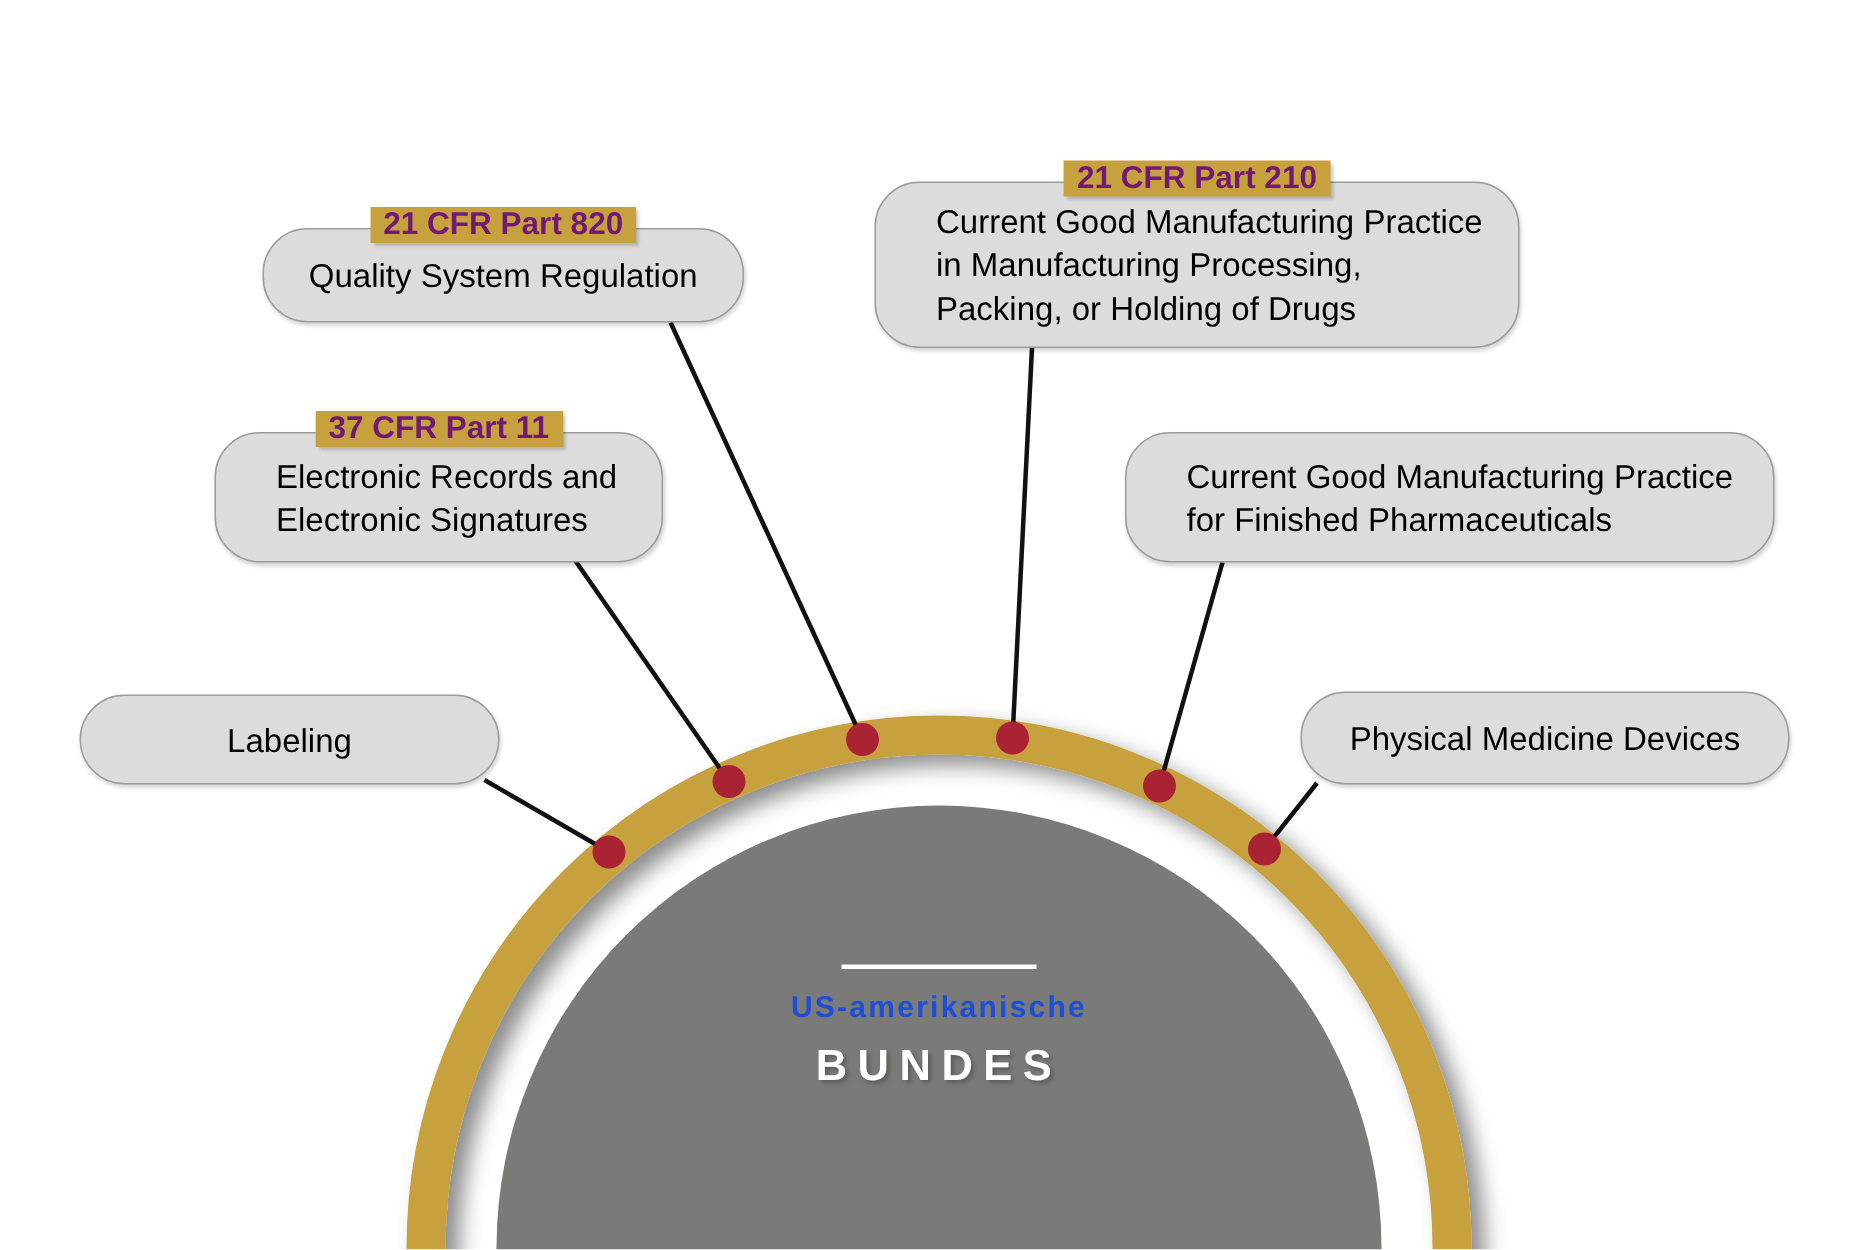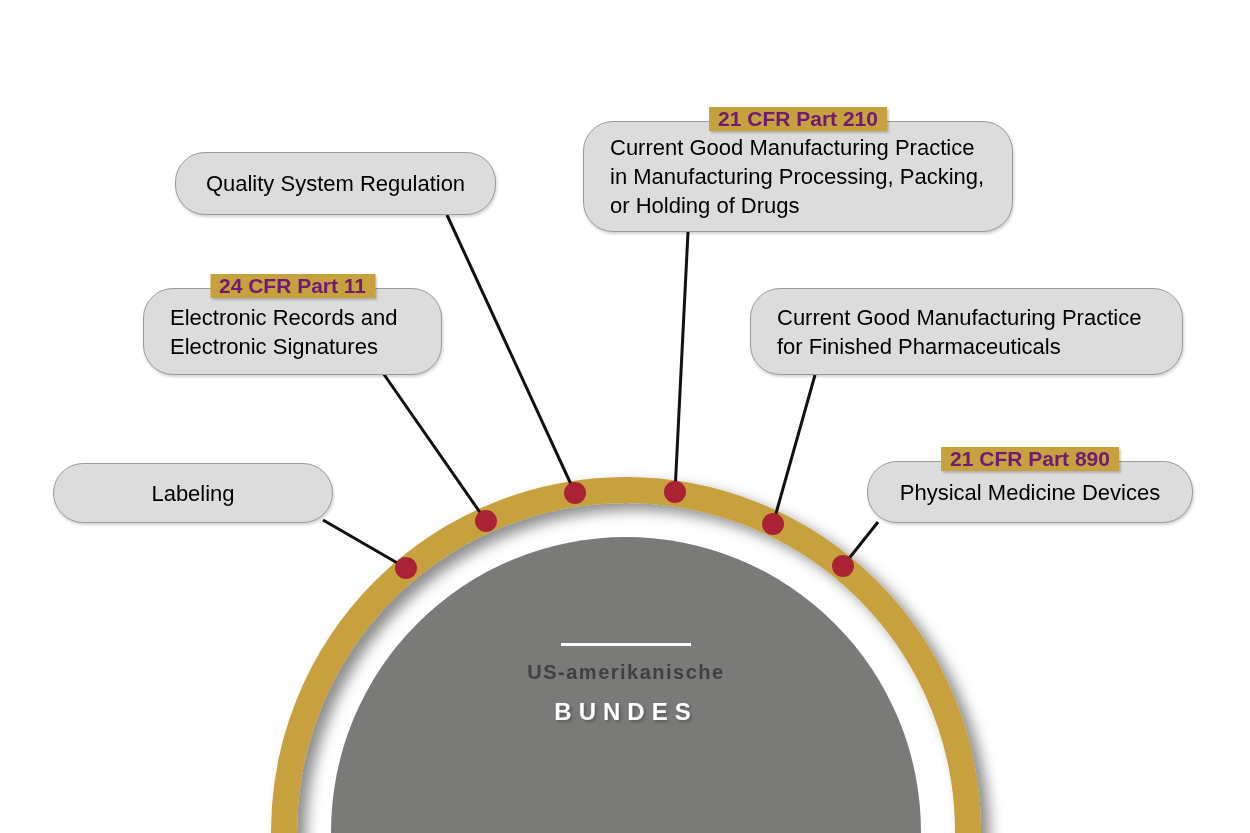--- a/index.html
+++ b/index.html
@@ -29,21 +29,21 @@
     border:1.5px solid var(--box_border);
     border-radius:30px;
     display:flex;
     align-items:center;
     font-size:22px;
     line-height:29px;
     color:#000;
     box-shadow:1px 2px 3px rgba(0,0,0,0.18);
   }
   .callout .box.align-center{justify-content:center;text-align:right;padding:0 14px;}
-  .callout .box.align-left{justify-content:flex-start;text-align:left;padding:0 16px 0 26px;}
+  .callout .box.align-left{justify-content:flex-start;text-align:left;padding:0 16px 0 40px;}
   .callout .tag{
     position:absolute;
     top:-14px;
     left:50%;
     transform:translateX(-50%);
     background:var(--gold);
     color:#701a75;
     font-weight:bold;
     font-size:21px;
     line-height:24px;
@@ -61,31 +61,31 @@
     text-align:center;
     z-index:3;
   }
   .center-label .divider{
     width:130px;
     height:3px;
     background:#ffffff;
     margin:0 auto 13px auto;
   }
   .center-label .eyebrow{
-    color:#404040;
+    color:#1d4ed8;
     font-weight:bold;
     font-size:20px;
     letter-spacing:1.5px;
     line-height:26px;
     margin-bottom:8px;
   }
   .center-label .big{
     color:#ffffff;
     font-weight:bold;
-    font-size:24px;
+    font-size:29px;
     letter-spacing:7px;
     line-height:37px;
     text-shadow:2px 2px 3px rgba(0,0,0,0.25);
   }
 </style>
 </head>
 <body>
 
 <div class="canvas">
 
@@ -110,43 +110,43 @@
     <circle cx="575" cy="493" r="11" style="fill:var(--dot_red);"></circle>
     <circle cx="675" cy="492" r="11" style="fill:var(--dot_red);"></circle>
     <circle cx="486" cy="521" r="11" style="fill:var(--dot_red);"></circle>
     <circle cx="773" cy="524" r="11" style="fill:var(--dot_red);"></circle>
     <circle cx="406" cy="568" r="11" style="fill:var(--dot_red);"></circle>
     <circle cx="843" cy="566" r="11" style="fill:var(--dot_red);"></circle>
   </svg>
 
   <div class="callout" style="left:175px; top:152px; width:321px; height:63px;">
     <div class="box align-center">Quality System Regulation</div>
+    <div class="tag">21 CFR Part 820</div>
   </div>
 
   <div class="callout" style="left:583px; top:121px; width:430px; height:111px;">
     <div class="box align-left">Current Good Manufacturing Practice in Manufacturing Processing, Packing, or Holding of Drugs</div>
     <div class="tag">21 CFR Part 210</div>
   </div>
 
   <div class="callout" style="left:143px; top:288px; width:299px; height:87px;">
     <div class="box align-left">Electronic Records and Electronic Signatures</div>
-    <div class="tag">24 CFR Part 11</div>
+    <div class="tag">37 CFR Part 11</div>
   </div>
 
   <div class="callout" style="left:750px; top:288px; width:433px; height:87px;">
     <div class="box align-left">Current Good Manufacturing Practice for Finished Pharmaceuticals</div>
   </div>
 
   <div class="callout" style="left:53px; top:463px; width:280px; height:60px;">
     <div class="box align-center">Labeling</div>
   </div>
 
   <div class="callout" style="left:867px; top:461px; width:326px; height:62px;">
     <div class="box align-center">Physical Medicine Devices</div>
-    <div class="tag">21 CFR Part 890</div>
   </div>
 
   <div class="center-label">
     <div class="divider"></div>
     <div class="eyebrow">US-amerikanische</div>
     <div class="big">BUNDES</div>
   </div>
 
 </div>
 

